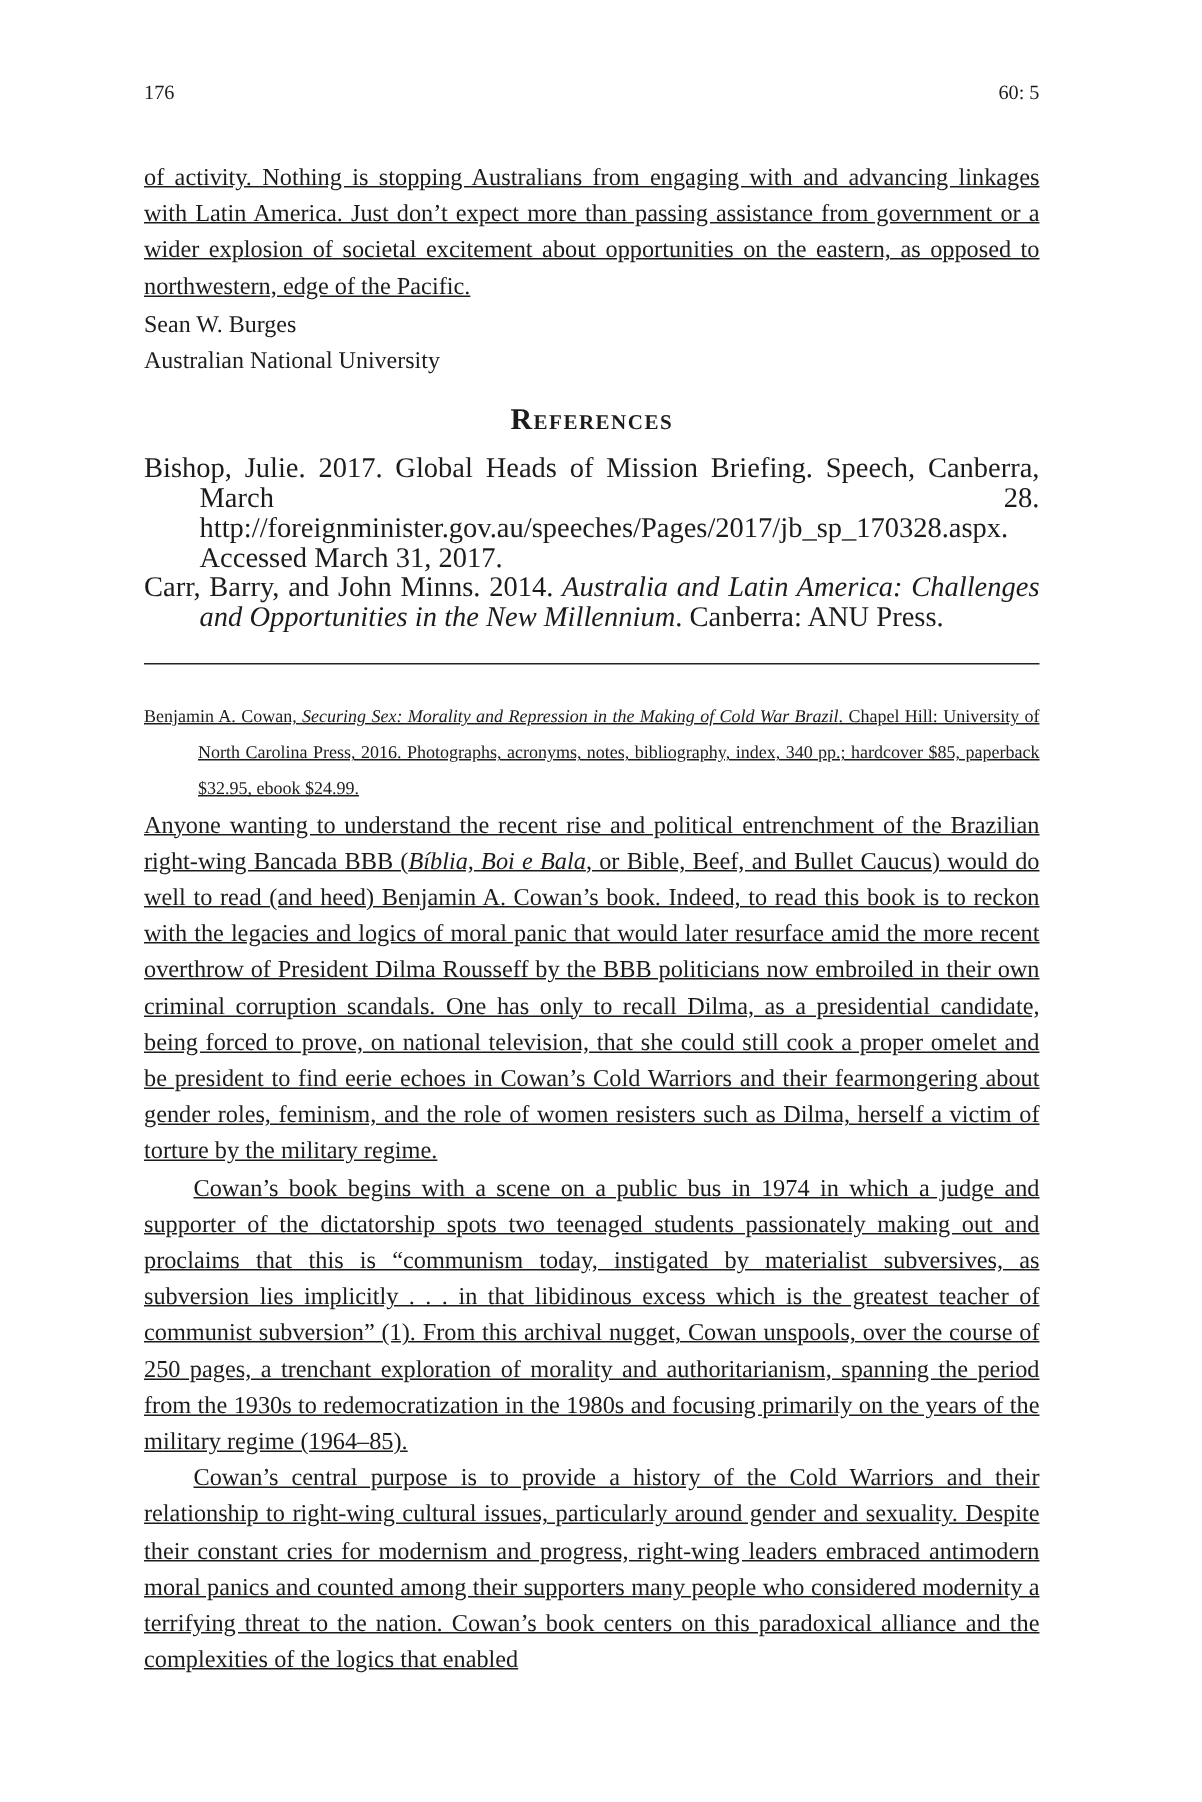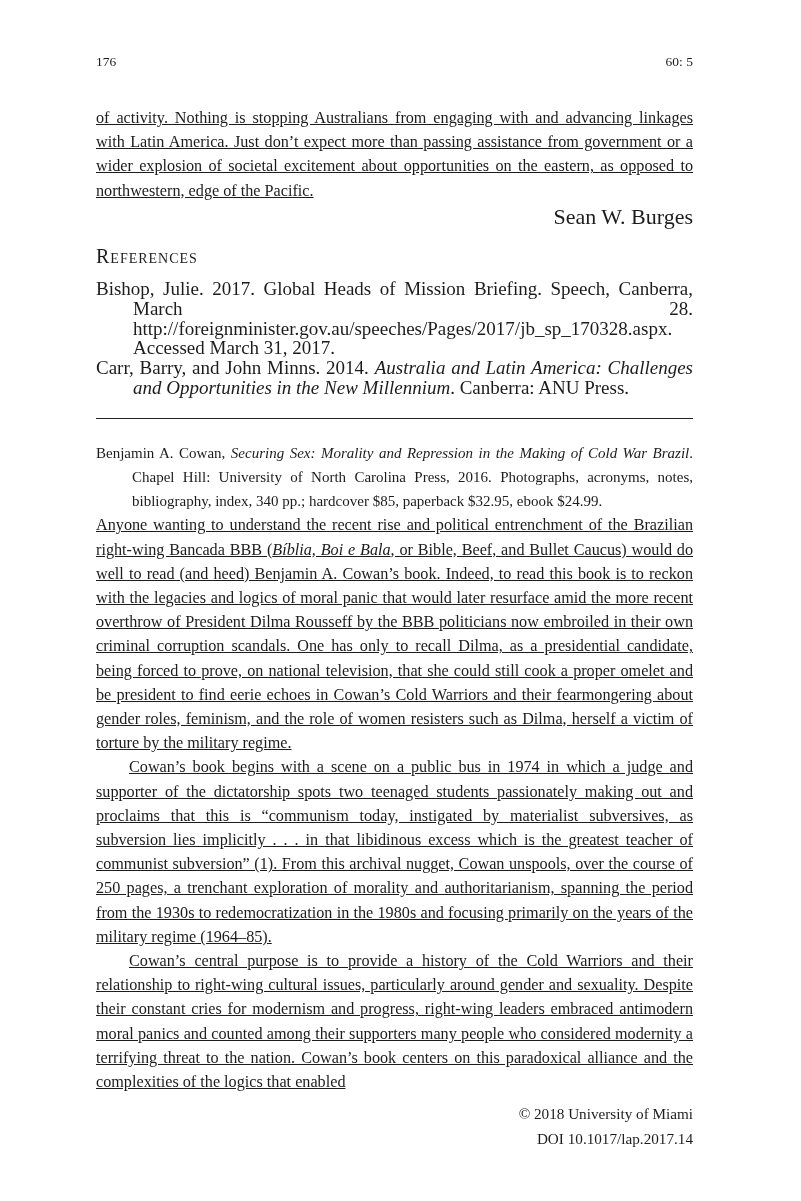--- a/index.html
+++ b/index.html
@@ -24,53 +24,54 @@
     margin-bottom: 36px;
   }
   .running-head .journal { letter-spacing: 0.7px; }
   .body-par {
     font-size: 16.2px;
     line-height: 24.2px;
     text-align: justify;
     text-decoration: underline;
   }
   .signature {
-    text-align: right;
-    font-size: 22px;
+    text-align: left;
+    font-size: 16px;
     line-height: 24.2px;
     margin-top: 2px;
   }
   .refs-heading {
-    text-align: left;
+    text-align: center;
     font-variant: small-caps;
-    font-weight: 400;
+    font-weight: 700;
     font-size: 20px;
     letter-spacing: 1px;
     margin: 16px 0 11px 0;
   }
   .ref-entry {
     font-size: 19px;
     line-height: 19.8px;
     text-align: justify;
     padding-left: 37px;
     text-indent: -37px;
     overflow-wrap: break-word;
   }
   .divider {
     border: none;
     border-top: 1.4px solid #222222;
     margin: 20px 0 0 0;
   }
   .citation {
-    font-size: 15px;
+    font-size: 12px;
     line-height: 24.2px;
     text-align: justify;
     padding-left: 36px;
     text-indent: -36px;
     margin-top: 22px;
+    text-decoration: underline;
   }
   .first { }
   .indent { text-indent: 33px; }
   .it { font-style: italic; }
   .imprint {
     text-align: right;
     font-size: 15.2px;
     line-height: 24.5px;
     margin-top: 8px;
   }
@@ -84,37 +85,34 @@
     <span>176</span>
     <span>60: 5</span>
   </header>
 
   <main>
 
     <p class="body-par">of activity. Nothing is stopping Australians from engaging with and advancing linkages with Latin America. Just don’t expect more than passing assistance from government or a wider explosion of societal excitement about opportunities on the eastern, as opposed to northwestern, edge of the Pacific.</p>
 
     <div class="signature">
       <div>Sean W. Burges</div>
+      <div>Australian National University</div>
     </div>
 
     <h2 class="refs-heading">References</h2>
 
     <div>
       <p class="ref-entry"><span>Bishop, Julie. 2017. Global Heads of Mission Briefing. Speech, Canberra, March 28. http://foreignminister.gov.au/speeches/Pages/2017/jb_sp_170328.aspx. Accessed March 31, 2017.</span></p>
       <p class="ref-entry"><span>Carr, Barry, and John Minns. 2014. </span><span class="it">Australia and Latin America: Challenges and Opportunities in the New Millennium</span><span>. Canberra: ANU Press.</span></p>
     </div>
 
     <hr class="divider">
 
     <p class="citation"><span>Benjamin A. Cowan, </span><span class="it">Securing Sex: Morality and Repression in the Making of Cold War Brazil</span><span>. Chapel Hill: University of North Carolina Press, 2016. Photographs, acronyms, notes, bibliography, index, 340 pp.; hardcover $85, paperback $32.95, ebook $24.99.</span></p>
 
     <p class="body-par first"><span>Anyone wanting to understand the recent rise and political entrenchment of the Brazilian right-wing Bancada BBB (</span><span class="it">Bíblia, Boi e Bala</span><span>, or Bible, Beef, and Bullet Caucus) would do well to read (and heed) Benjamin A. Cowan’s book. Indeed, to read this book is to reckon with the legacies and logics of moral panic that would later resurface amid the more recent overthrow of President Dilma Rousseff by the BBB politicians now embroiled in their own criminal corruption scandals. One has only to recall Dilma, as a presidential candidate, being forced to prove, on national television, that she could still cook a proper omelet and be president to find eerie echoes in Cowan’s Cold Warriors and their fearmongering about gender roles, feminism, and the role of women resisters such as Dilma, herself a victim of torture by the military regime.</span></p>
     <p class="body-par indent"><span>Cowan’s book begins with a scene on a public bus in 1974 in which a judge and supporter of the dictatorship spots two teenaged students passionately making out and proclaims that this is “communism today, instigated by materialist subversives, as subversion lies implicitly . . . in that libidinous excess which is the greatest teacher of communist subversion” (1). From this archival nugget, Cowan unspools, over the course of 250 pages, a trenchant exploration of morality and authoritarianism, spanning the period from the 1930s to redemocratization in the 1980s and focusing primarily on the years of the military regime (1964–85).</span></p>
     <p class="body-par indent"><span>Cowan’s central purpose is to provide a history of the Cold Warriors and their relationship to right-wing cultural issues, particularly around gender and sexuality. Despite their constant cries for modernism and progress, right-wing leaders embraced antimodern moral panics and counted among their supporters many people who considered modernity a terrifying threat to the nation. Cowan’s book centers on this paradoxical alliance and the complexities of the logics that enabled</span></p>
 
   </main>
 
-  <footer class="imprint">
-    <div>© 2018 University of Miami</div>
-    <div>DOI 10.1017/lap.2017.14</div>
-  </footer>
 
 </div>
 
 </body></html>

